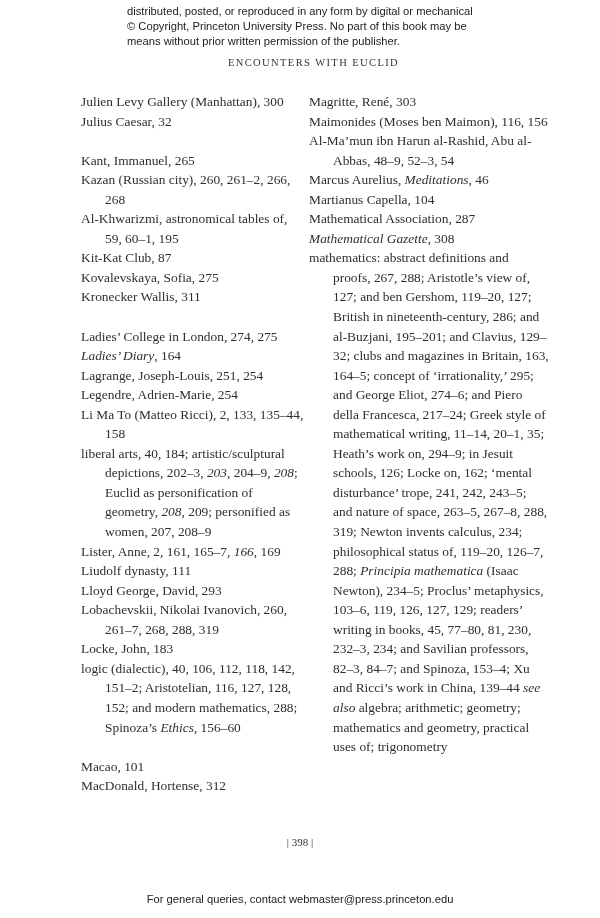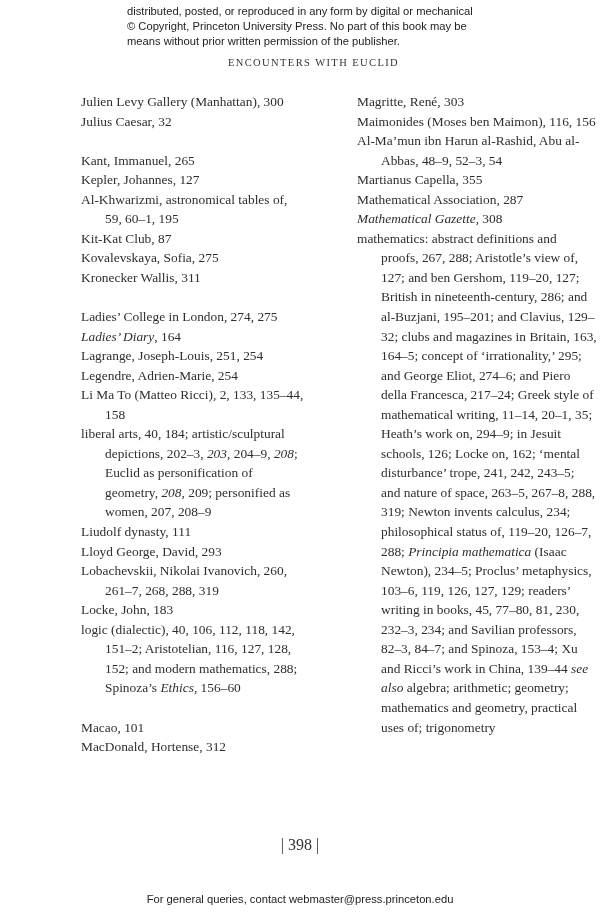--- a/index.html
+++ b/index.html
@@ -10,27 +10,27 @@
   }
   .running-head {
     position: absolute; top: 57px; left: 0; width: 539px; text-align: center;
     font-family: "Liberation Serif", serif; font-size: 10.5px; letter-spacing: 1.4px; color: #333; margin-left: 44px;
   }
   .col {
     position: absolute; top: 92px;
     font-family: Liberation Serif, serif; font-size: 13.4px; line-height: 19.55px; color: #2e2e2e;
   }
   .col-left { left: 81px; width: 225px; }
-  .col-right { left: 309px; width: 240px; margin-left: 48px; }
+  .col-right { left: 309px; width: 240px; }
   .entry { padding-left: 24px; text-indent: -24px; }
   .gap { height: 19.55px; }
   .it { font-style: italic; }
   .folio {
     position: absolute; top: 836px; left: 0; width: 600px; text-align: center;
-    font-family: "Liberation Serif", serif; font-size: 16px; color: #333;
+    font-family: "Liberation Serif", serif; font-size: 11px; color: #333;
   }
   .footer {
     position: absolute; top: 893px; left: 0; width: 600px; text-align: center;
     font-family: "Liberation Sans", sans-serif; font-size: 11.2px; color: #222;
   }
 </style>
 </head>
 <body>
 
 <div class="copyright">
@@ -39,46 +39,48 @@
   <div>means without prior written permission of the publisher.</div>
 </div>
 
 <div class="running-head">ENCOUNTERS WITH EUCLID</div>
 
 <div class="col col-left">
     <div class="entry"><span>Julien Levy Gallery (Manhattan), 300</span></div>
     <div class="entry"><span>Julius Caesar, 32</span></div>
     <div class="gap"></div>
     <div class="entry"><span>Kant, Immanuel, 265</span></div>
-    <div class="entry"><span>Kepler, Johannes, 127</span></div>
+    <div class="entry"><span>Kazan (Russian city), 260, 261–2, 266, 268</span></div>
     <div class="entry"><span>Al-Khwarizmi, astronomical tables of, 59, 60–1, 195</span></div>
     <div class="entry"><span>Kit-Kat Club, 87</span></div>
     <div class="entry"><span>Kovalevskaya, Sofia, 275</span></div>
     <div class="entry"><span>Kronecker Wallis, 311</span></div>
     <div class="gap"></div>
     <div class="entry"><span>Ladies’ College in London, 274, 275</span></div>
     <div class="entry"><span class="it">Ladies’ Diary</span><span>, 164</span></div>
     <div class="entry"><span>Lagrange, Joseph-Louis, 251, 254</span></div>
     <div class="entry"><span>Legendre, Adrien-Marie, 254</span></div>
     <div class="entry"><span>Li Ma To (Matteo Ricci), 2, 133, 135–44, 158</span></div>
     <div class="entry"><span>liberal arts, 40, 184; artistic/sculptural depictions, 202–3, </span><span class="it">203</span><span>, 204–9, </span><span class="it">208</span><span>; Euclid as personification of geometry, </span><span class="it">208</span><span>, 209; personified as women, 207, 208–9</span></div>
+    <div class="entry"><span>Lister, Anne, 2, 161, 165–7, </span><span class="it">166</span><span>, 169</span></div>
     <div class="entry"><span>Liudolf dynasty, 111</span></div>
     <div class="entry"><span>Lloyd George, David, 293</span></div>
     <div class="entry"><span>Lobachevskii, Nikolai Ivanovich, 260, 261–7, 268, 288, 319</span></div>
     <div class="entry"><span>Locke, John, 183</span></div>
     <div class="entry"><span>logic (dialectic), 40, 106, 112, 118, 142, 151–2; Aristotelian, 116, 127, 128, 152; and modern mathematics, 288; Spinoza’s </span><span class="it">Ethics</span><span>, 156–60</span></div>
     <div class="gap"></div>
     <div class="entry"><span>Macao, 101</span></div>
     <div class="entry"><span>MacDonald, Hortense, 312</span></div>
   </div>
 <div class="col col-right">
     <div class="entry"><span>Magritte, René, 303</span></div>
     <div class="entry"><span>Maimonides (Moses ben Maimon), 116, 156</span></div>
     <div class="entry"><span>Al-Ma’mun ibn Harun al-Rashid, Abu al-Abbas, 48–9, 52–3, 54</span></div>
-    <div class="entry"><span>Martianus Capella, 355</span></div>
+    <div class="entry"><span>Marcus Aurelius, </span><span class="it">Meditations</span><span>, 46</span></div>
+    <div class="entry"><span>Martianus Capella, 104</span></div>
     <div class="entry"><span>Mathematical Association, 287</span></div>
     <div class="entry"><span class="it">Mathematical Gazette</span><span>, 308</span></div>
     <div class="entry"><span>mathematics: abstract definitions and proofs, 267, 288; Aristotle’s view of, 127; and ben Gershom, 119–20, 127; British in nineteenth-century, 286; and al-Buzjani, 195–201; and Clavius, 129–32; clubs and magazines in Britain, 163, 164–5; concept of ‘irrationality,’ 295; and George Eliot, 274–6; and Piero della Francesca, 217–24; Greek style of mathematical writing, 11–14, 20–1, 35; Heath’s work on, 294–9; in Jesuit schools, 126; Locke on, 162; ‘mental disturbance’ trope, 241, 242, 243–5; and nature of space, 263–5, 267–8, 288, 319; Newton invents calculus, 234; philosophical status of, 119–20, 126–7, 288; </span><span class="it">Principia mathematica</span><span> (Isaac Newton), 234–5; Proclus’ metaphysics, 103–6, 119, 126, 127, 129; readers’ writing in books, 45, 77–80, 81, 230, 232–3, 234; and Savilian professors, 82–3, 84–7; and Spinoza, 153–4; Xu and Ricci’s work in China, 139–44 </span><span class="it">see also</span><span> algebra; arithmetic; geometry; mathematics and geometry, practical uses of; trigonometry</span></div>
   </div>
 
 <div class="folio">| 398 |</div>
 
 <div class="footer">For general queries, contact webmaster@press.princeton.edu</div>
 
 </body></html>

